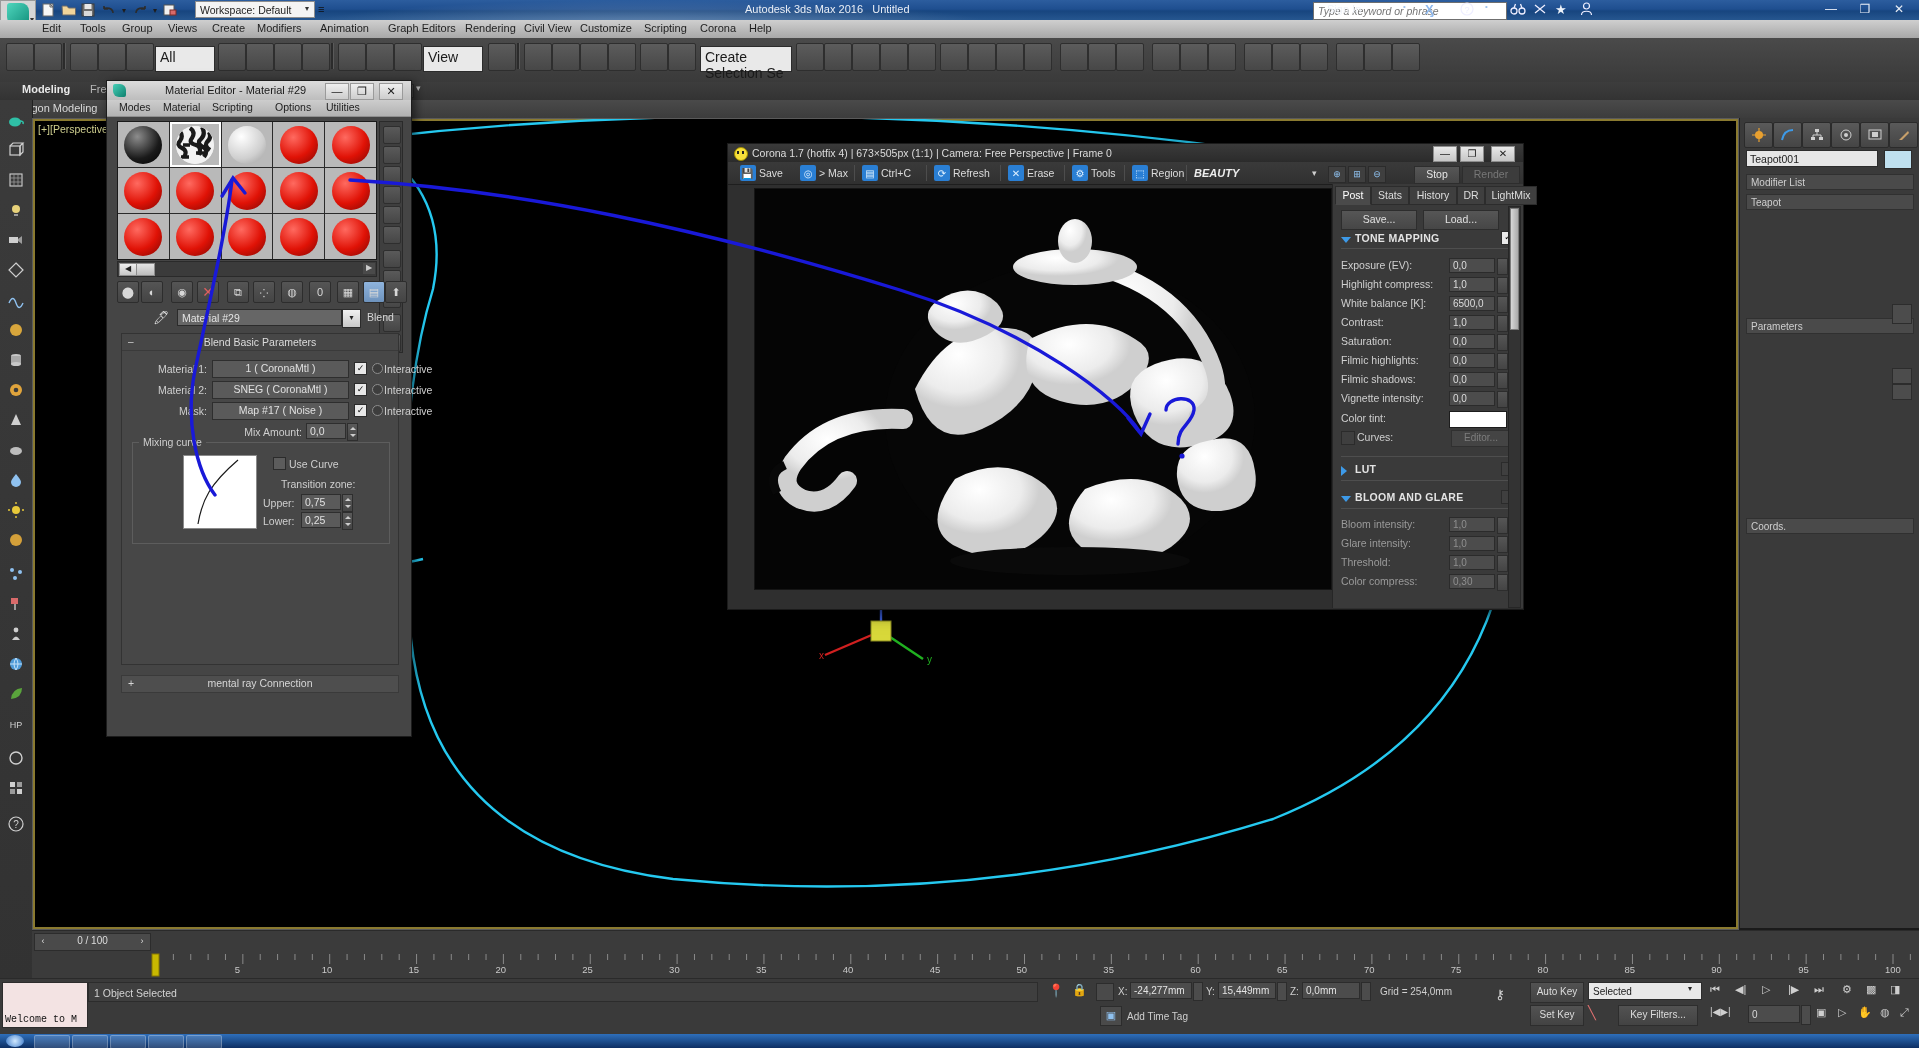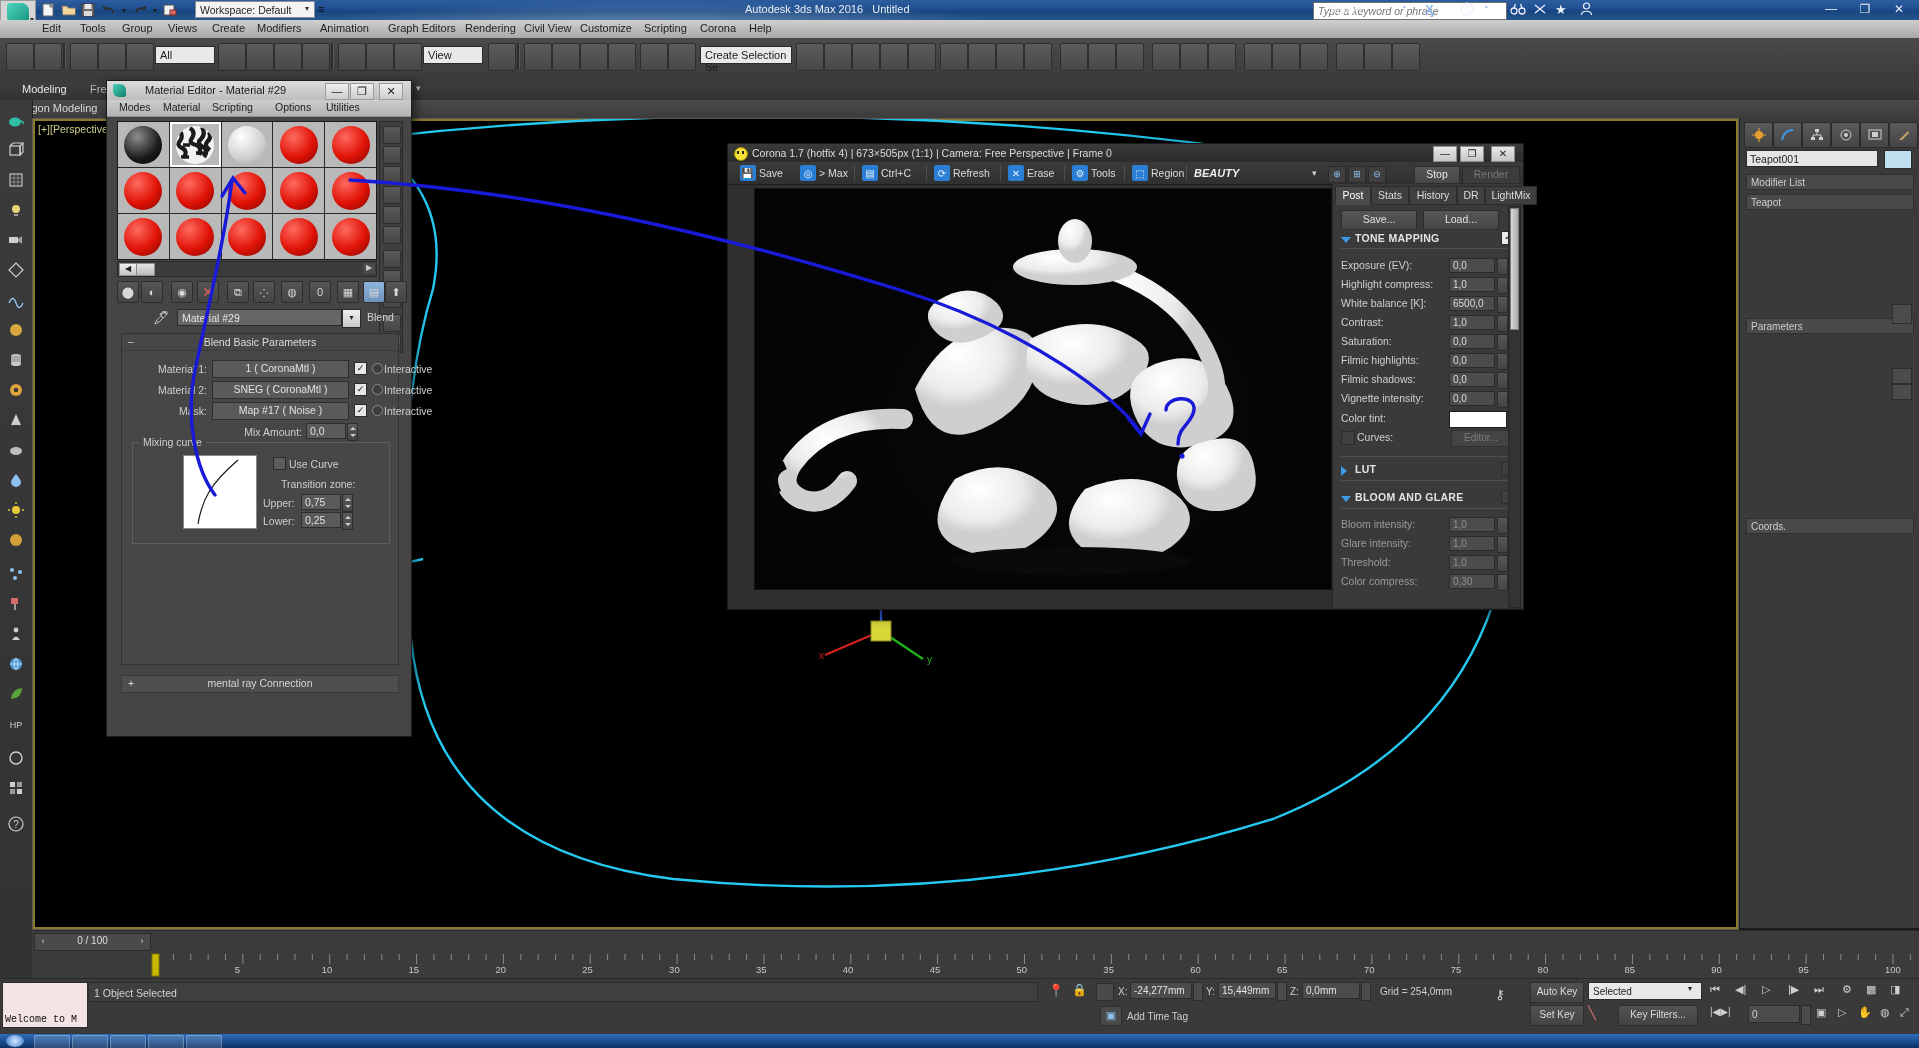--- a/index.html
+++ b/index.html
@@ -21,44 +21,44 @@
   .tbico{position:absolute;top:2px;color:#eef3fa;font-size:13px;}
   #signin{position:absolute;left:1327px;top:3px;color:#f0f4fa;font-size:11px;white-space:nowrap;}
   .winbtn{position:absolute;top:0;width:32px;height:18px;color:#e9eef6;font-size:12px;text-align:center;line-height:18px;}
   
   #menubar{left:0;top:20px;width:1919px;height:18px;background:linear-gradient(180deg,#cfcfcf,#a8a8a8);border-bottom:1px solid #8d8d8d;}
   #menubar .mi{position:absolute;top:2px;font-size:11px;color:#1e1e1e;white-space:nowrap;}
   
   #maintoolbar{left:0;top:38px;width:1919px;height:44px;background:linear-gradient(180deg,#4a4a4a,#3a3a3a);border-bottom:1px solid #222;}
   .tbtn{position:absolute;top:5px;width:26px;height:26px;background:linear-gradient(180deg,#5c5c5c,#474747);border:1px solid #2e2e2e;border-radius:2px;}
   .tsep{position:absolute;top:5px;width:2px;height:26px;background:#2b2b2b;border-right:1px solid #5a5a5a;}
-  .tfield{position:absolute;top:8px;height:18px;background:#e9e9e9;border:1px solid #2c2c2c;color:#1a1a1a;font-size:11px;padding:2px 0 8px 4px;box-sizing:border-box;}
+  .tfield{position:absolute;top:8px;height:26px;background:#e9e9e9;border:1px solid #2c2c2c;color:#1a1a1a;font-size:14px;padding:2px 0 8px 4px;box-sizing:border-box;}
   
   #ribbon{left:0;top:82px;width:1919px;height:18px;background:linear-gradient(180deg,#3d3d3d,#333);}
   #ribbon .rt{position:absolute;top:1px;font-size:11px;color:#b7b7b7;}
-  #ribbon .rt.on{color:#e8e8e8;}
+  #ribbon .rt.on{color:#e8e8e8;font-weight:bold;}
   #ribbon2{left:0;top:100px;width:1919px;height:18px;background:linear-gradient(180deg,#4a4a4a,#3c3c3c);}
   #ribbon2 .rl{position:absolute;left:10px;top:2px;font-size:11px;color:#d9d9d9;}
   
   #viewport{left:32px;top:118px;width:1705px;height:810px;background:#000;border:1px solid #5a5a5a;overflow:hidden;}
   #vplabel{position:absolute;left:5px;top:4px;font-size:10.5px;color:#cfcf8f;white-space:nowrap;}
   #vpborder{position:absolute;left:0;top:0;width:100%;height:100%;border:2px solid #8a7a30;box-sizing:border-box;pointer-events:none;}
   
   #leftrail{left:0;top:100px;width:32px;height:880px;background:linear-gradient(180deg,#3b3b3b,#323232);border-right:1px solid #212121;}
   .rail{position:absolute;left:4px;width:24px;height:24px;border-radius:3px;display:flex;align-items:center;justify-content:center;font-size:14px;}
   
   #cmdpanel{left:1739px;top:118px;width:180px;height:810px;background:#3a3a3a;border-left:1px solid #1e1e1e;}
   .cpbtn{position:absolute;top:4px;width:27px;height:24px;background:linear-gradient(180deg,#5a5a5a,#454545);border:1px solid #2b2b2b;border-radius:2px;display:flex;align-items:center;justify-content:center;font-size:12px;}
   #objname{position:absolute;left:6px;top:32px;width:132px;height:17px;background:#e6e6e6;border:1px solid #2c2c2c;color:#1c1c1c;font-size:10.5px;padding:2px 0 0 3px;box-sizing:border-box;}
   #objcolor{position:absolute;left:144px;top:32px;width:26px;height:17px;background:#bfe0ef;border:1px solid #2c2c2c;}
   .cprow{position:absolute;left:6px;width:168px;height:16px;background:#4a4a4a;border:1px solid #303030;font-size:10px;color:#cfcfcf;padding:2px 0 0 4px;box-sizing:border-box;}
   
   #matedit{left:106px;top:80px;width:304px;height:655px;background:#454545;border:1px solid #1c1c1c;box-shadow:3px 3px 10px rgba(0,0,0,.6);}
   #me-title{position:absolute;left:0;top:0;width:100%;height:19px;background:linear-gradient(180deg,#dcdcdc,#bdbdbd);border-bottom:1px solid #8c8c8c;}
-  #me-title .t{position:absolute;left:14px;top:3px;font-size:11px;color:#1a1a1a;white-space:nowrap;padding-left:24px;}
+  #me-title .t{position:absolute;left:34px;top:3px;font-size:11px;color:#1a1a1a;white-space:nowrap;padding-left:24px;}
   #me-title .ico{position:absolute;left:6px;top:3px;width:13px;height:13px;background:linear-gradient(135deg,#48d0b8,#0d7f6d);border-radius:2px 6px 2px 6px;}
   .mewb{position:absolute;top:2px;width:22px;height:15px;text-align:center;line-height:14px;font-size:11px;color:#222;background:linear-gradient(180deg,#efefef,#cdcdcd);border:1px solid #9a9a9a;}
   #me-menu{position:absolute;left:0;top:19px;width:100%;height:16px;background:linear-gradient(180deg,#cdcdcd,#b2b2b2);border-bottom:1px solid #8f8f8f;}
   #me-menu .mm{position:absolute;top:1px;font-size:10.5px;color:#1c1c1c;}
   #slots{position:absolute;left:10px;top:40px;width:258px;height:137px;background:#2a2a2a;border:1px solid #1a1a1a;display:grid;grid-template-columns:repeat(5,1fr);grid-template-rows:repeat(3,1fr);gap:1px;}
   .slot{background:#b9b9b9;position:relative;overflow:hidden;}
   .slot .ball{position:absolute;left:50%;top:50%;transform:translate(-50%,-50%);width:38px;height:38px;border-radius:50%;}
   .slot.sel{outline:2px solid #fff;outline-offset:-2px;}
   .red{background:radial-gradient(circle at 35% 30%,#ff6a60,#e01206 55%,#7e0703);}
   .blk{background:radial-gradient(circle at 35% 28%,#8d8d8d,#1a1a1a 60%,#000);}

